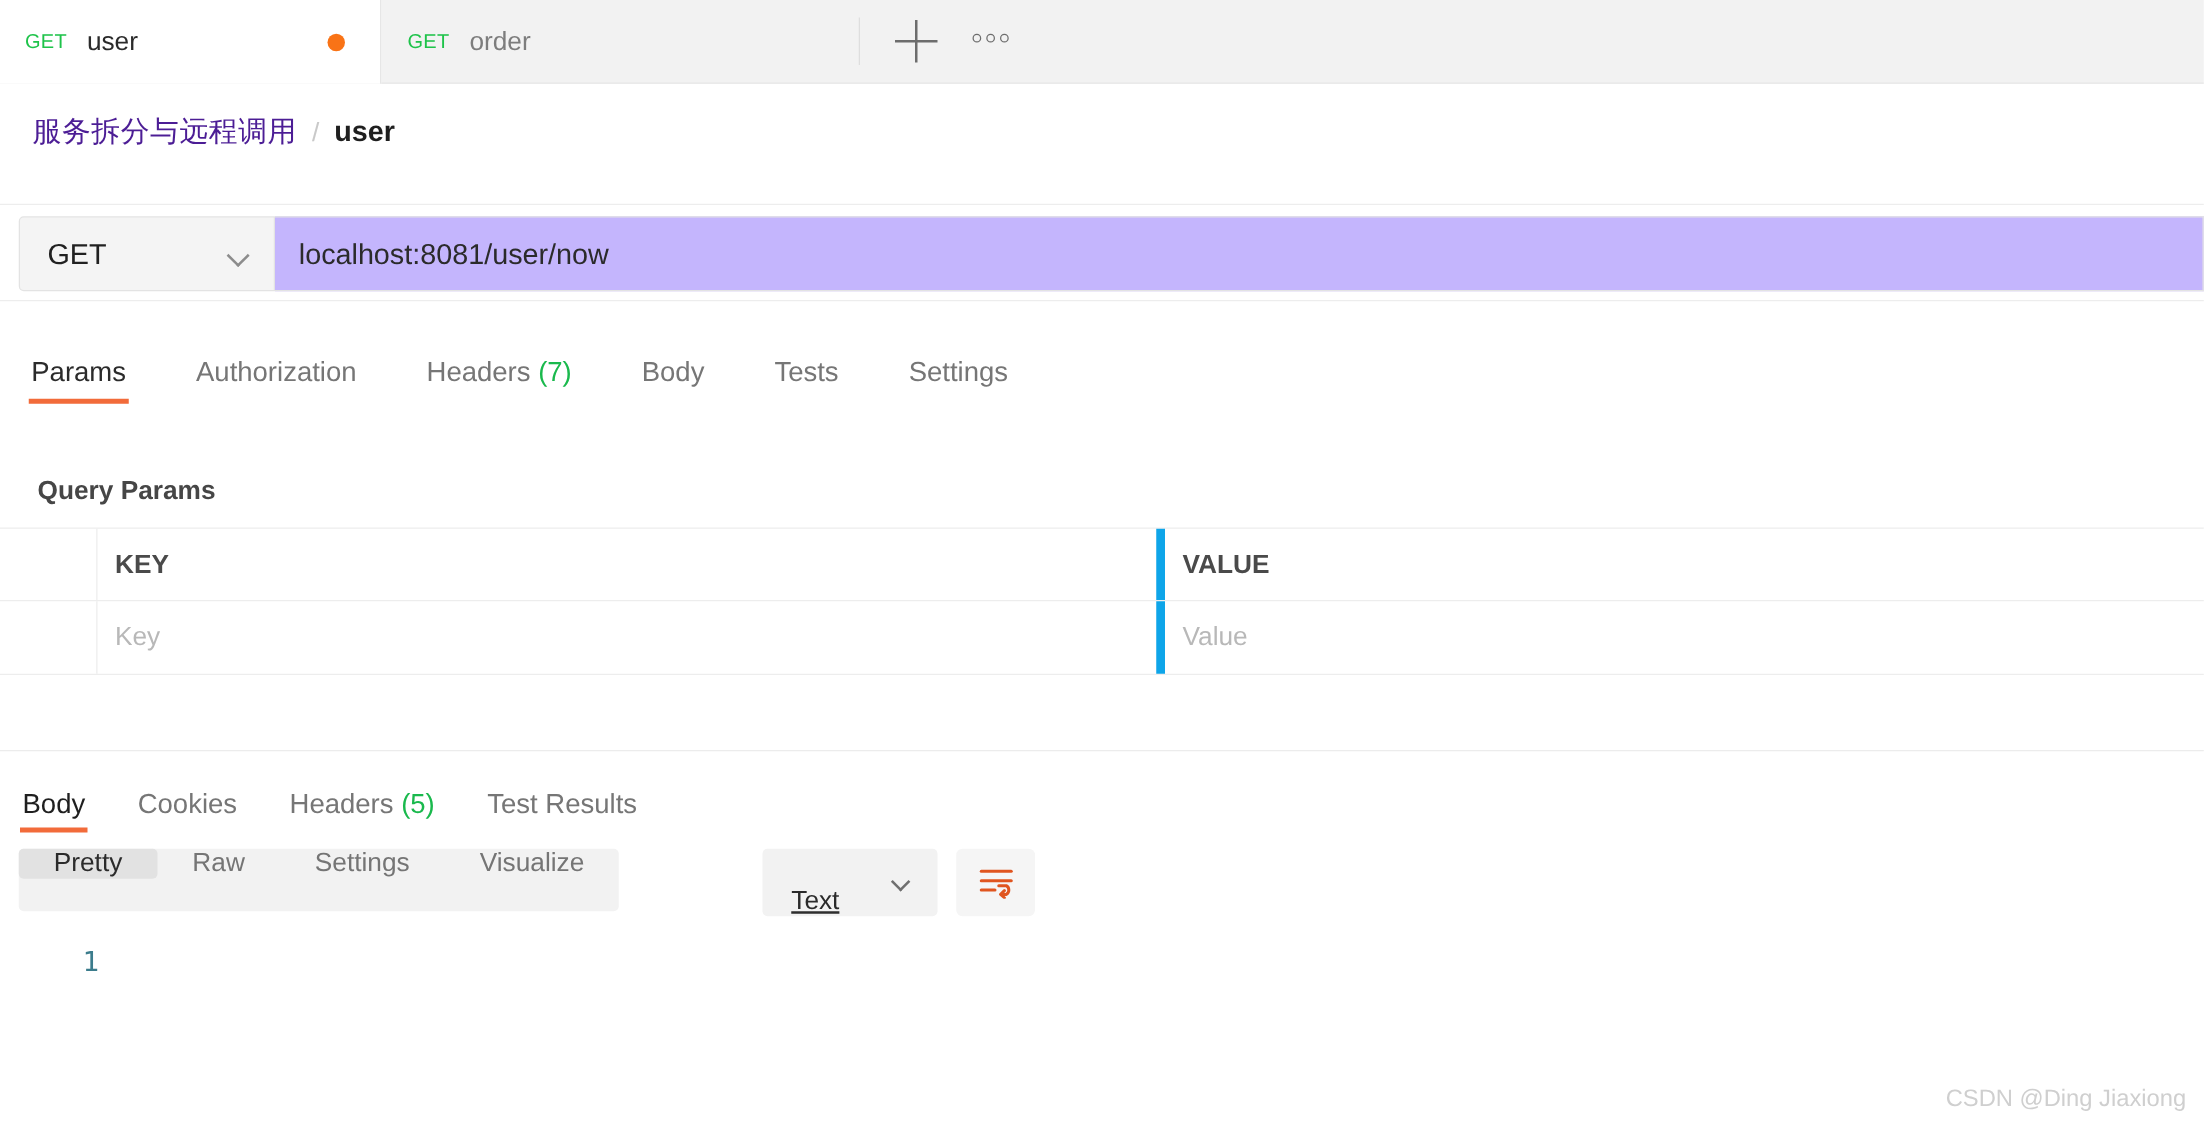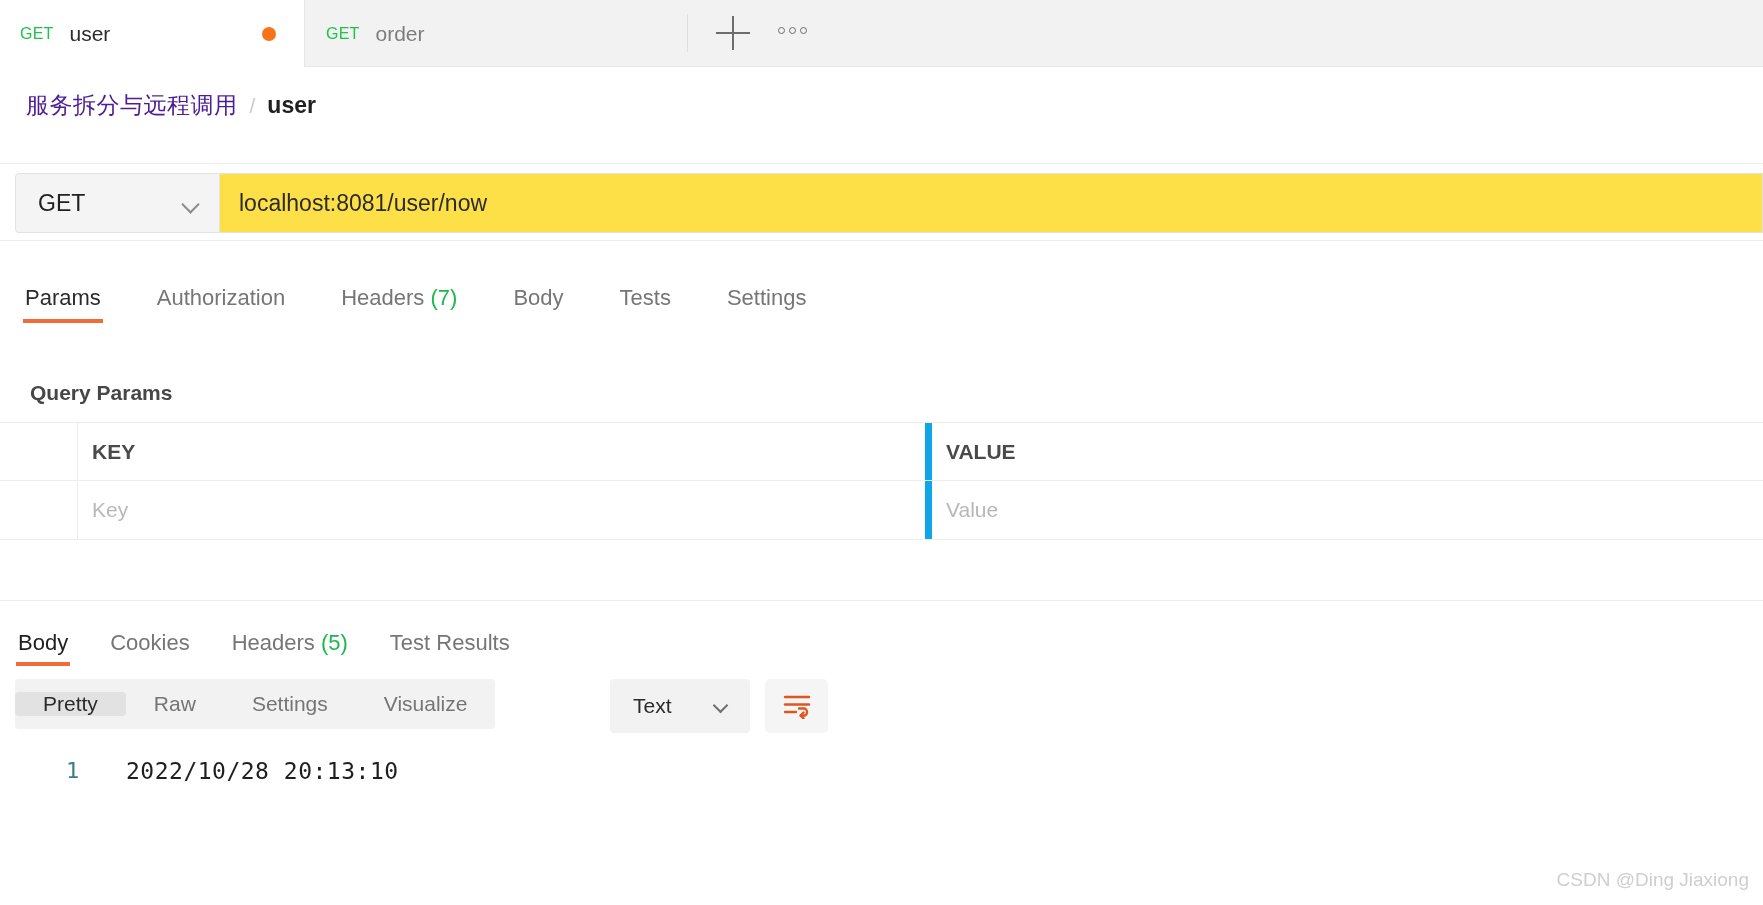--- a/index.html
+++ b/index.html
@@ -105,21 +105,21 @@
   .chev {
     position: absolute; right: 22px; top: 24px;
     width: 13px; height: 13px;
     border-right: 2px solid #8c8c8c;
     border-bottom: 2px solid #8c8c8c;
     transform: rotate(45deg);
   }
   .url-input {
     position: absolute; left: 220px; top: 9px;
     right: 0; height: 60px;
-    background: #fde047;
+    background: #c4b5fd;
     border: 1px solid #e3e3e3;
     border-left: none;
     display: flex; align-items: center;
     padding-left: 19px;
     font-size: 23px; color: #2b2b2b;
     cursor: text;
   }
 
   
   .req-tabs {
@@ -205,40 +205,41 @@
     height: 4px; background: #f26b3a;
   }
   .st .cnt { color: #1ab94d; }
 
   
   .fmt-group {
     position: absolute; left: 15px; top: 679px;
     height: 50px;
     background: #f2f2f2;
     border-radius: 4px;
-    display: flex; align-items: center;
+    display: flex; align-items: flex-start;
   }
   .fmt-btn {
     display: flex; align-items: center;
     padding: 0 28px;
     font-size: 21px; color: #757575;
     cursor: pointer;
   }
   .fmt-btn.active {
     background: #e2e2e2;
     color: #2b2b2b;
     border-radius: 4px;
   }
   .fmt-select {
     position: absolute; left: 610px; top: 679px;
     width: 140px; height: 54px;
     background: #f2f2f2;
     border-radius: 4px;
-    display: flex; align-items: center;
-    cursor: pointer;
+    display: flex; align-items: flex-end;
+    cursor: pointer;
+    text-decoration: underline;
   }
   .fmt-select .lbl {
     font-size: 21px; color: #2b2b2b;
     margin-left: 23px;
   }
   .fmt-select .chev2 {
     position: absolute; right: 24px; top: 21px;
     width: 11px; height: 11px;
     border-right: 2px solid #6f6f6f;
     border-bottom: 2px solid #6f6f6f;
@@ -407,16 +408,15 @@
     <line x1="3" y1="4" x2="27" y2="4" stroke="#e0551f" stroke-width="2.4" stroke-linecap="round"></line>
     <line x1="3" y1="11.5" x2="27" y2="11.5" stroke="#e0551f" stroke-width="2.4" stroke-linecap="round"></line>
     <line x1="3" y1="19" x2="14" y2="19" stroke="#e0551f" stroke-width="2.4" stroke-linecap="round"></line>
     <path d="M17 15.5 h6 a4 4 0 0 1 0 7 h-4" fill="none" stroke="#e0551f" stroke-width="2.4" stroke-linecap="round" stroke-linejoin="round"></path>
     <path d="M21.5 19.5 L18.5 22.5 L21.5 25.2" fill="none" stroke="#e0551f" stroke-width="2.4" stroke-linecap="round" stroke-linejoin="round"></path>
   </svg>
 </div>
 
 <div class="resp-body">
   <span class="line-no">1</span>
-  <span class="line-txt">2022/10/28 20:13:10</span>
 </div>
 
 <div class="watermark">CSDN @Ding Jiaxiong</div>
 
 </body></html>

